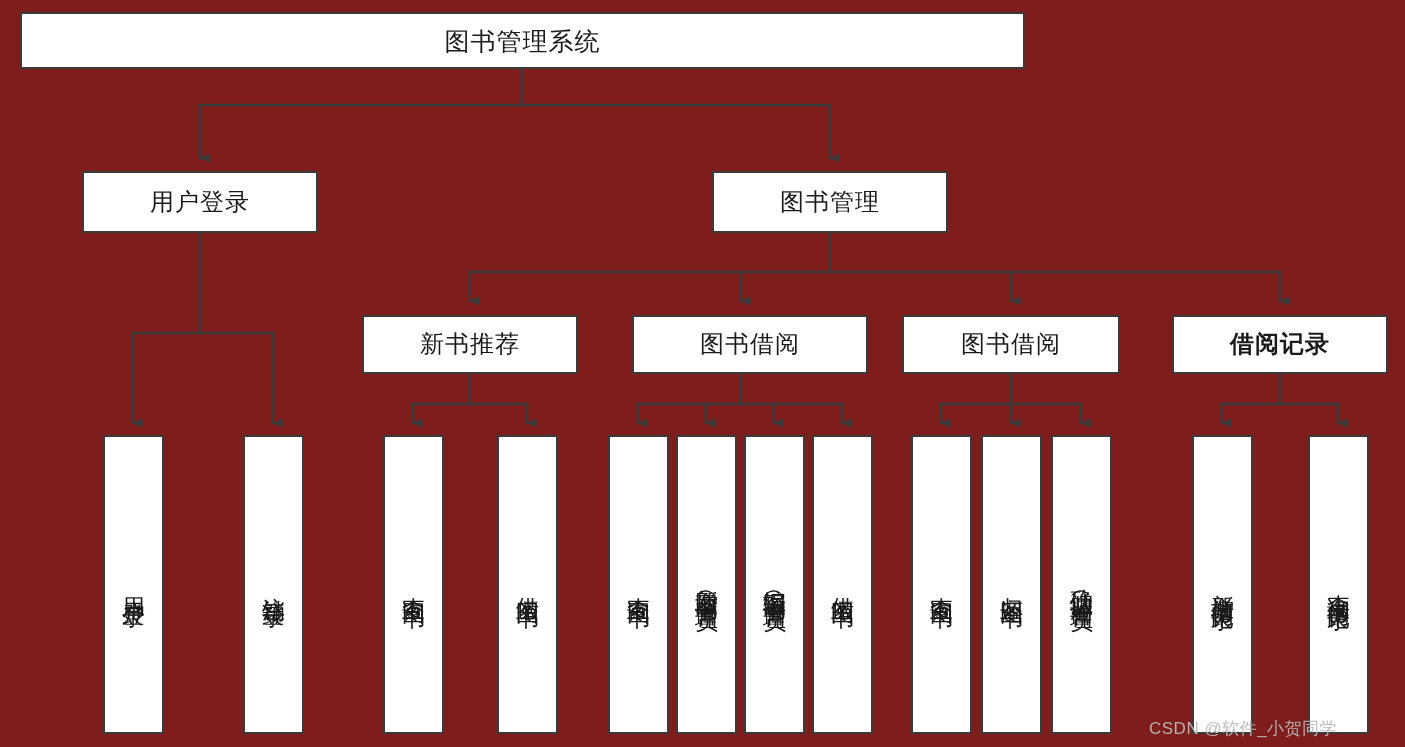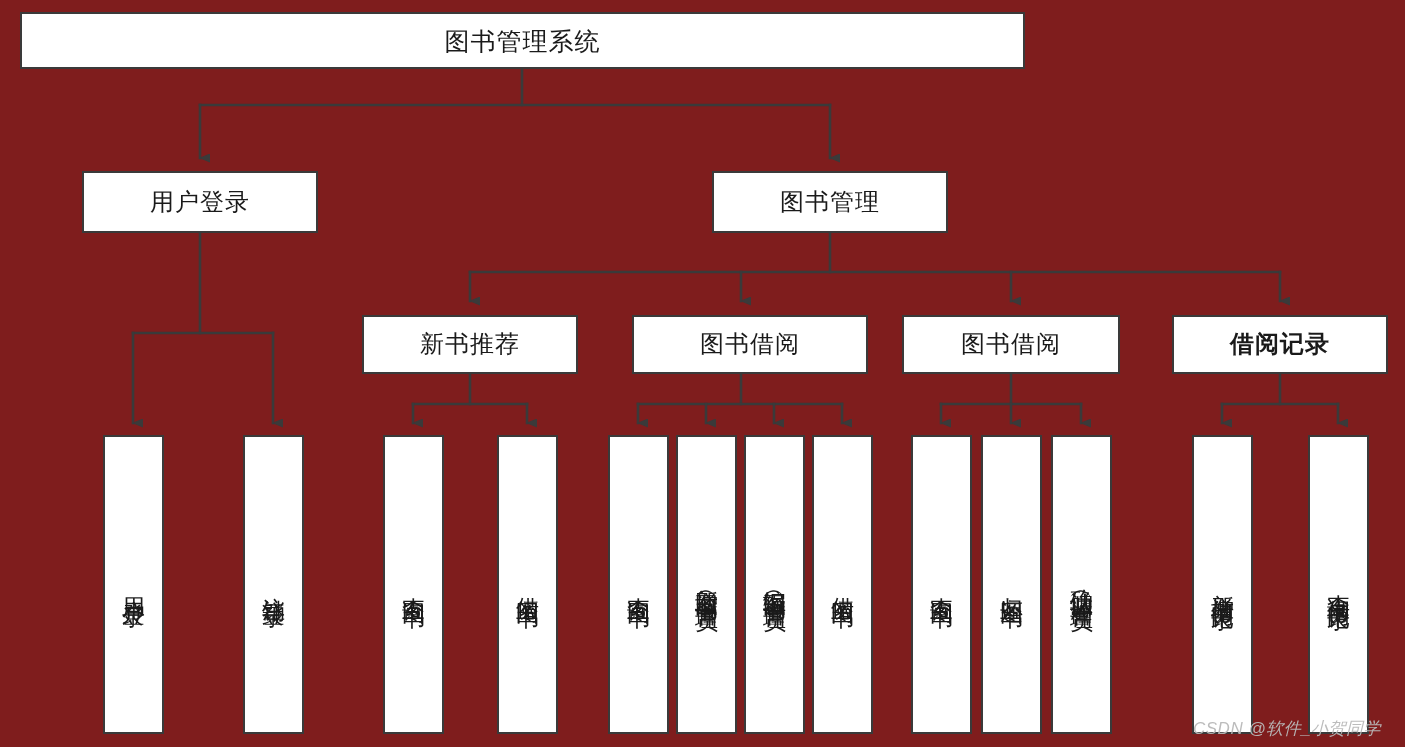--- a/index.html
+++ b/index.html
@@ -176,15 +176,15 @@
     <span class="vtext">确认归还（管理员）</span>
   </div>
 
   <div class="node vert" style="left:1192px; top:435px; width:61px; height:299px;">
     <span class="vtext">新增借阅记录</span>
   </div>
   <div class="node vert" style="left:1308px; top:435px; width:61px; height:299px;">
     <span class="vtext">查询借阅记录</span>
   </div>
 
-  <div class="watermark" style="left:1193px; top:717px;font-style:italic;">CSDN @软件_小贺同学</div>
+  <div class="watermark" style="left:1149px; top:717px;">CSDN @软件_小贺同学</div>
 
 </div>
 
 </body></html>

